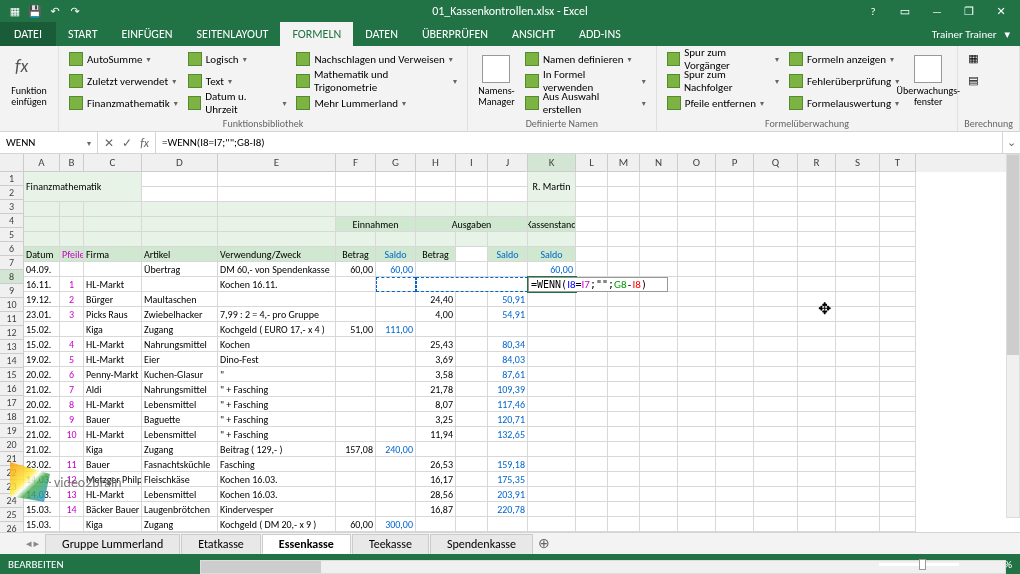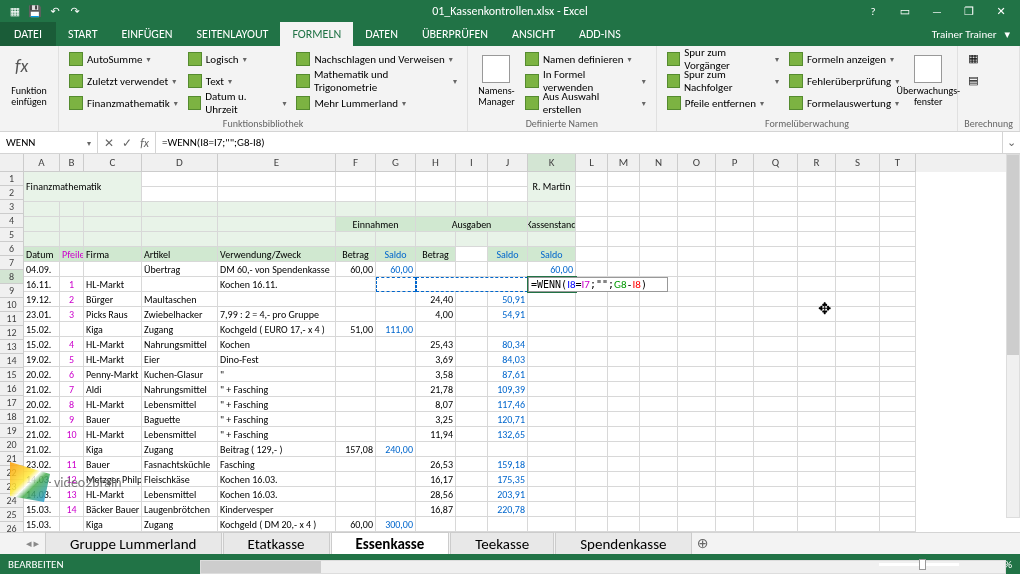--- a/index.html
+++ b/index.html
@@ -49,21 +49,21 @@
 .cell.hdr2{background:#d0e8d0;font-weight:500}
 .cell.r{justify-content:flex-end}
 .cell.c{justify-content:center}
 .cell.blue{color:#0066cc}
 .cell.mag{color:#cc00cc}
 .cell.sel{outline:2px solid #217346;outline-offset:-1px;z-index:5}
 .cell.marq{outline:1px dashed #0066cc;outline-offset:-1px}
 .formula-overlay{position:absolute;background:#fff;border:1px solid #999;padding:0 2px;font-size:10px;font-family:Consolas,monospace;z-index:10;height:15px;display:flex;align-items:center}
 .sheet-tabs{height:22px;background:#f3f3f3;border-top:1px solid #d4d4d4;display:flex;align-items:center;padding-left:20px}
 .sheet-nav{display:flex;gap:2px;padding:0 6px;color:#888}
-.stab{padding:2px 24px;border:1px solid #ccc;border-bottom:none;background:#e8e8e8;font-size:15px;cursor:pointer;margin-right:1px}
+.stab{padding:2px 16px;border:1px solid #ccc;border-bottom:none;background:#e8e8e8;font-size:12px;cursor:pointer;margin-right:1px}
 .stab.active{background:#fff;border-bottom:1px solid #fff;font-weight:600}
 .stab-add{width:20px;text-align:center;color:#666;cursor:pointer;font-size:14px}
 .statusbar{height:20px;background:#217346;color:#fff;display:flex;align-items:center;padding:0 8px;font-size:11px}
 .sb-right{margin-left:auto;display:flex;align-items:center;gap:10px}
 .zoom-slider{width:80px;height:3px;background:#fff;position:relative}
 .zoom-thumb{width:7px;height:11px;background:#fff;border:1px solid #999;position:absolute;top:-4px;left:50%}
 .watermark{position:absolute;bottom:30px;left:10px;z-index:50;display:flex;align-items:center;gap:4px;opacity:.85}
 .wm-logo{width:40px;height:40px;background:linear-gradient(135deg,#ff9800 0%,#ffeb3b 40%,#fff 50%,#4caf50 60%,#2196f3 100%);clip-path:polygon(0 0,100% 30%,85% 100%,0 85%)}
 .wm-text{font-size:14px;font-weight:300;color:#666}
 .scroll-h{position:absolute;bottom:0;right:14px;left:200px;height:14px;background:#f0f0f0;border:1px solid #ddd}
@@ -970,21 +970,21 @@
         <div class="cell " style="left: 0px; top: 330px; width: 36px;">15.03.</div>
         <div class="cell mag c" style="left: 36px; top: 330px; width: 24px;">14</div>
         <div class="cell " style="left: 60px; top: 330px; width: 58px;">Bäcker Bauer</div>
         <div class="cell " style="left: 118px; top: 330px; width: 76px;">Laugenbrötchen</div>
         <div class="cell " style="left: 194px; top: 330px; width: 118px;">Kindervesper</div>
         <div class="cell r" style="left: 392px; top: 330px; width: 40px;">16,87</div>
         <div class="cell r blue" style="left: 464px; top: 330px; width: 40px;">220,78</div>
         <div class="cell " style="left: 0px; top: 345px; width: 36px;">15.03.</div>
         <div class="cell " style="left: 60px; top: 345px; width: 58px;">Kiga</div>
         <div class="cell " style="left: 118px; top: 345px; width: 76px;">Zugang</div>
-        <div class="cell " style="left: 194px; top: 345px; width: 118px;">Kochgeld ( DM 20,- x 4 )</div>
+        <div class="cell " style="left: 194px; top: 345px; width: 118px;">Kochgeld ( DM 20,- x 9 )</div>
         <div class="cell r" style="left: 312px; top: 345px; width: 40px;">60,00</div>
         <div class="cell r blue" style="left: 352px; top: 345px; width: 40px;">300,00</div>
         <div class="cell sel" style="left: 504px; top: 105px; width: 48px;"></div>
         <div class="cell marq" style="left: 392px; top: 105px; width: 112px;"></div>
         <div class="cell marq" style="left: 352px; top: 105px; width: 40px;"></div>
         <div class="formula-overlay" style="left: 504px; top: 105px; width: 140px;">=WENN(<span style="color:#00f">I8</span>=<span style="color:#c0c">I7</span>;"";<span style="color:#090">G8</span>-<span style="color:#f00">I8</span>)</div>
       </div>
   </div>
   <div class="scroll-v">
       <div class="scroll-v-thumb"></div>

